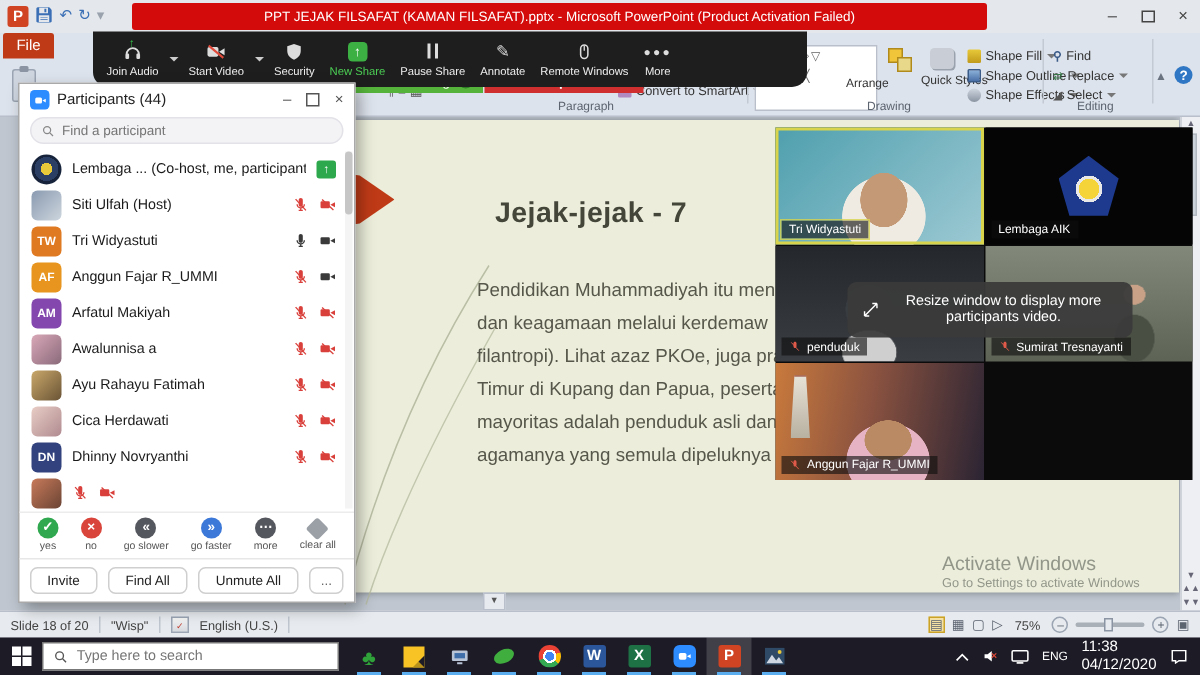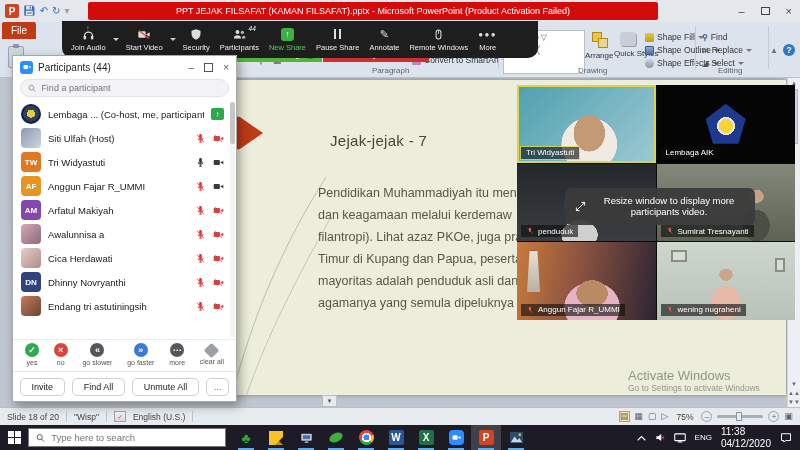--- a/index.html
+++ b/index.html
@@ -52,21 +52,21 @@
 
 .share-banner{position:absolute;left:172px;top:45px;width:150px;height:17px;background:#55b33b;color:#fff;font-size:9px;display:flex;align-items:center;justify-content:flex-end;gap:5px;padding:0 6px;z-index:25;white-space:nowrap;overflow:hidden}
 .chk{width:11px;height:11px;border-radius:50%;background:#2e7d24;color:#fff;font-size:8px;display:flex;align-items:center;justify-content:center;flex:none}
 .stop-share{position:absolute;left:323px;top:45px;width:106px;height:17px;background:#d02f2f;color:#fff;font-size:9px;font-weight:bold;display:flex;align-items:center;justify-content:center;gap:5px;z-index:25}
 .stop-sq{width:7px;height:7px;background:#fff;flex:none}
 
 
 .slide-zone{position:absolute;top:78px;left:0;right:13px;bottom:43px;background:#bfc6cf;z-index:1}
 .slide{position:absolute;left:140px;top:2px;right:1px;bottom:12px;background:#eceedb;box-shadow:0 0 5px rgba(0,0,0,.35)}
 .red-arrow{position:absolute;left:83px;top:33px;width:40px;height:40px;background:#bf3a17;clip-path:polygon(0 4%,42% 10%,100% 50%,42% 90%,0 96%)}
-.slide-title{position:absolute;left:190px;top:52px;font-size:15px;font-weight:normal;color:#45463a;letter-spacing:.3px;white-space:nowrap}
+.slide-title{position:absolute;left:190px;top:52px;font-size:19px;font-weight:bold;color:#45463a;letter-spacing:.3px;white-space:nowrap}
 .slide-body{position:absolute;left:178px;top:102px;font-size:12.5px;color:#56574a;line-height:22px;white-space:nowrap}
 .curves{position:absolute;left:88px;top:95px;opacity:.75}
 .watermark{position:absolute;left:488px;top:288px;color:rgba(115,120,110,.75);white-space:nowrap}
 .watermark .w1{font-size:13px}
 .watermark .w2{font-size:8.5px}
 .hscroll-btn{position:absolute;left:322px;bottom:0;width:15px;height:12px;background:#e7eaee;border:1px solid #b9c0cb;color:#555;font-size:6px;display:flex;align-items:center;justify-content:center}
 
 
 .v-scroll{position:absolute;top:78px;right:0;width:13px;bottom:43px;background:#edeff2;border-left:1px solid #cfd4da;z-index:2;display:flex;flex-direction:column;align-items:center;font-size:6px;color:#667}
 .v-thumb{width:7px;height:55px;background:#ccd2d9;border:1px solid #b2b8c0;margin-top:3px}
@@ -196,21 +196,21 @@
       <span class="caret-d"></span>
   </div>
   <span class="rgroup-label" style="left:372px;top:44px">Paragraph</span>
   <div class="rg-sep" style="left:498px"></div>
 
   <div class="shapes-box">□○◇△⇨▽<br>☆⎘{}⌇╳</div>
   <div class="arrange-ic">
       <i></i>
       <i></i>
     </div>
-  <span class="rgroup-label" style="left:585px;top:29px;color:#333">Arrange</span>
+  <span class="rgroup-label" style="left:564px;top:29px;color:#333">Arrange</span>
   <div class="qstyle-ic"></div>
   <span class="rgroup-label" style="left:614px;top:27px;color:#333;width:30px;text-align:center;line-height:1.2">Quick&nbsp;Styles</span>
   <div class="ritem" style="left:645px;top:10px">
     <span class="ric" style="background:linear-gradient(#e8c93a,#c09a1a)"></span>
     <span>Shape Fill</span>
       <span class="caret-d"></span>
   </div>
   <div class="ritem" style="left:645px;top:23px">
     <span class="ric" style="background:linear-gradient(#8ab0d8,#4a70a8);border:1px solid #3a5a88"></span>
     <span>Shape Outline</span>
@@ -273,32 +273,20 @@
   <div class="zt-chev">
       <b></b>
     </div>
   <div class="zt">
     <span class="ic">
       <svg width="12" height="13" viewBox="0 0 16 16">
           <path d="M8 1l6 2v4c0 4-2.5 6.5-6 8-3.5-1.5-6-4-6-8V3z" fill="#ddd"></path>
         </svg>
     </span>
     <span>Security</span>
-  </div>
-  <div class="zt">
-    <span class="ic">
-      <svg width="15" height="13" viewBox="0 0 16 16">
-          <circle cx="5.5" cy="5" r="2.4" fill="#ddd"></circle>
-          <path d="M1 13c0-2.5 2-4 4.5-4s4.5 1.5 4.5 4z" fill="#ddd"></path>
-          <circle cx="11.5" cy="5.5" r="2" fill="#b5b5b5"></circle>
-          <path d="M10.8 13c.2-2 1.4-3.4 2.7-3.4 1.1 0 1.8.9 1.8 3.4z" fill="#b5b5b5"></path>
-        </svg>
-      <i class="badge44">44</i>
-    </span>
-    <span>Participants</span>
   </div>
   <div class="zt">
     <span class="ic">
         <span class="share-ic">↑</span>
       </span>
     <span class="green-lab">New Share</span>
   </div>
   <div class="zt">
     <span class="ic">
         <span class="pause-ic">
@@ -471,20 +459,36 @@
             <path class="st" d="M3 2.5l10 11"></path>
           </svg>
         <svg class="s-ic red" viewBox="0 0 16 16">
             <rect x="1" y="4.5" width="9" height="7" rx="1.2"></rect>
             <path d="M10.5 8l4.5-2.5v5z"></path>
             <path class="st" d="M2.5 3l11 10"></path>
           </svg>
       </span>
     </div>
     <div class="p-row">
+      <span class="avatar av-p3"></span>
+      <span class="p-name">Ayu Rahayu Fatimah</span>
+      <span class="p-ics">
+        <svg class="s-ic red" viewBox="0 0 16 16">
+            <path d="M8 1.5c1.2 0 2 .9 2 2V8c0 1.1-.8 2-2 2s-2-.9-2-2V3.5c0-1.1.8-2 2-2z"></path>
+            <path class="st" d="M4.5 7.5a3.5 3.5 0 0 0 7 0M8 11v2.5M6 13.5h4"></path>
+            <path class="st" d="M3 2.5l10 11"></path>
+          </svg>
+        <svg class="s-ic red" viewBox="0 0 16 16">
+            <rect x="1" y="4.5" width="9" height="7" rx="1.2"></rect>
+            <path d="M10.5 8l4.5-2.5v5z"></path>
+            <path class="st" d="M2.5 3l11 10"></path>
+          </svg>
+      </span>
+    </div>
+    <div class="p-row">
       <span class="avatar av-p4"></span>
       <span class="p-name">Cica Herdawati</span>
       <span class="p-ics">
         <svg class="s-ic red" viewBox="0 0 16 16">
             <path d="M8 1.5c1.2 0 2 .9 2 2V8c0 1.1-.8 2-2 2s-2-.9-2-2V3.5c0-1.1.8-2 2-2z"></path>
             <path class="st" d="M4.5 7.5a3.5 3.5 0 0 0 7 0M8 11v2.5M6 13.5h4"></path>
             <path class="st" d="M3 2.5l10 11"></path>
           </svg>
         <svg class="s-ic red" viewBox="0 0 16 16">
             <rect x="1" y="4.5" width="9" height="7" rx="1.2"></rect>
@@ -504,21 +508,20 @@
           </svg>
         <svg class="s-ic red" viewBox="0 0 16 16">
             <rect x="1" y="4.5" width="9" height="7" rx="1.2"></rect>
             <path d="M10.5 8l4.5-2.5v5z"></path>
             <path class="st" d="M2.5 3l11 10"></path>
           </svg>
       </span>
     </div>
     <div class="p-row">
       <span class="avatar av-p5"></span>
-      <span class="p-name">Endang  tri astutiningsih</span>
       <span class="p-ics">
         <svg class="s-ic red" viewBox="0 0 16 16">
             <path d="M8 1.5c1.2 0 2 .9 2 2V8c0 1.1-.8 2-2 2s-2-.9-2-2V3.5c0-1.1.8-2 2-2z"></path>
             <path class="st" d="M4.5 7.5a3.5 3.5 0 0 0 7 0M8 11v2.5M6 13.5h4"></path>
             <path class="st" d="M3 2.5l10 11"></path>
           </svg>
         <svg class="s-ic red" viewBox="0 0 16 16">
             <rect x="1" y="4.5" width="9" height="7" rx="1.2"></rect>
             <path d="M10.5 8l4.5-2.5v5z"></path>
             <path class="st" d="M2.5 3l11 10"></path>
@@ -596,31 +599,20 @@
   <div class="vtile t5">
     <div class="lighthouse"></div>
     <span class="vlabel">
       <svg class="s-ic" style="color:#e05a4a" viewBox="0 0 16 16">
           <path d="M8 1.5c1.2 0 2 .9 2 2V8c0 1.1-.8 2-2 2s-2-.9-2-2V3.5c0-1.1.8-2 2-2z"></path>
           <path class="st" d="M3 2.5l10 11"></path>
         </svg>
       <span>Anggun Fajar R_UMMI</span>
       </span>
   </div>
-  <div class="vtile t6">
-    <span class="frame" style="left:14px;top:8px"></span>
-    <span class="frame" style="right:10px;top:16px;width:10px;height:14px"></span>
-    <span class="vlabel">
-      <svg class="s-ic" style="color:#e05a4a" viewBox="0 0 16 16">
-          <path d="M8 1.5c1.2 0 2 .9 2 2V8c0 1.1-.8 2-2 2s-2-.9-2-2V3.5c0-1.1.8-2 2-2z"></path>
-          <path class="st" d="M3 2.5l10 11"></path>
-        </svg>
-      <span>wening nugraheni</span>
-      </span>
-  </div>
   <div class="vtooltip">
     <svg width="11" height="11" viewBox="0 0 16 16">
         <path d="M2 14L14 2M2 14v-4.5M2 14h4.5M14 2v4.5M14 2H9.5" stroke="#fff" stroke-width="1.4" fill="none"></path>
       </svg>
     <span>Resize window to display more participants video.</span>
   </div>
 </div>
 
 <div class="statusbar">
   <span>Slide 18 of 20</span>

